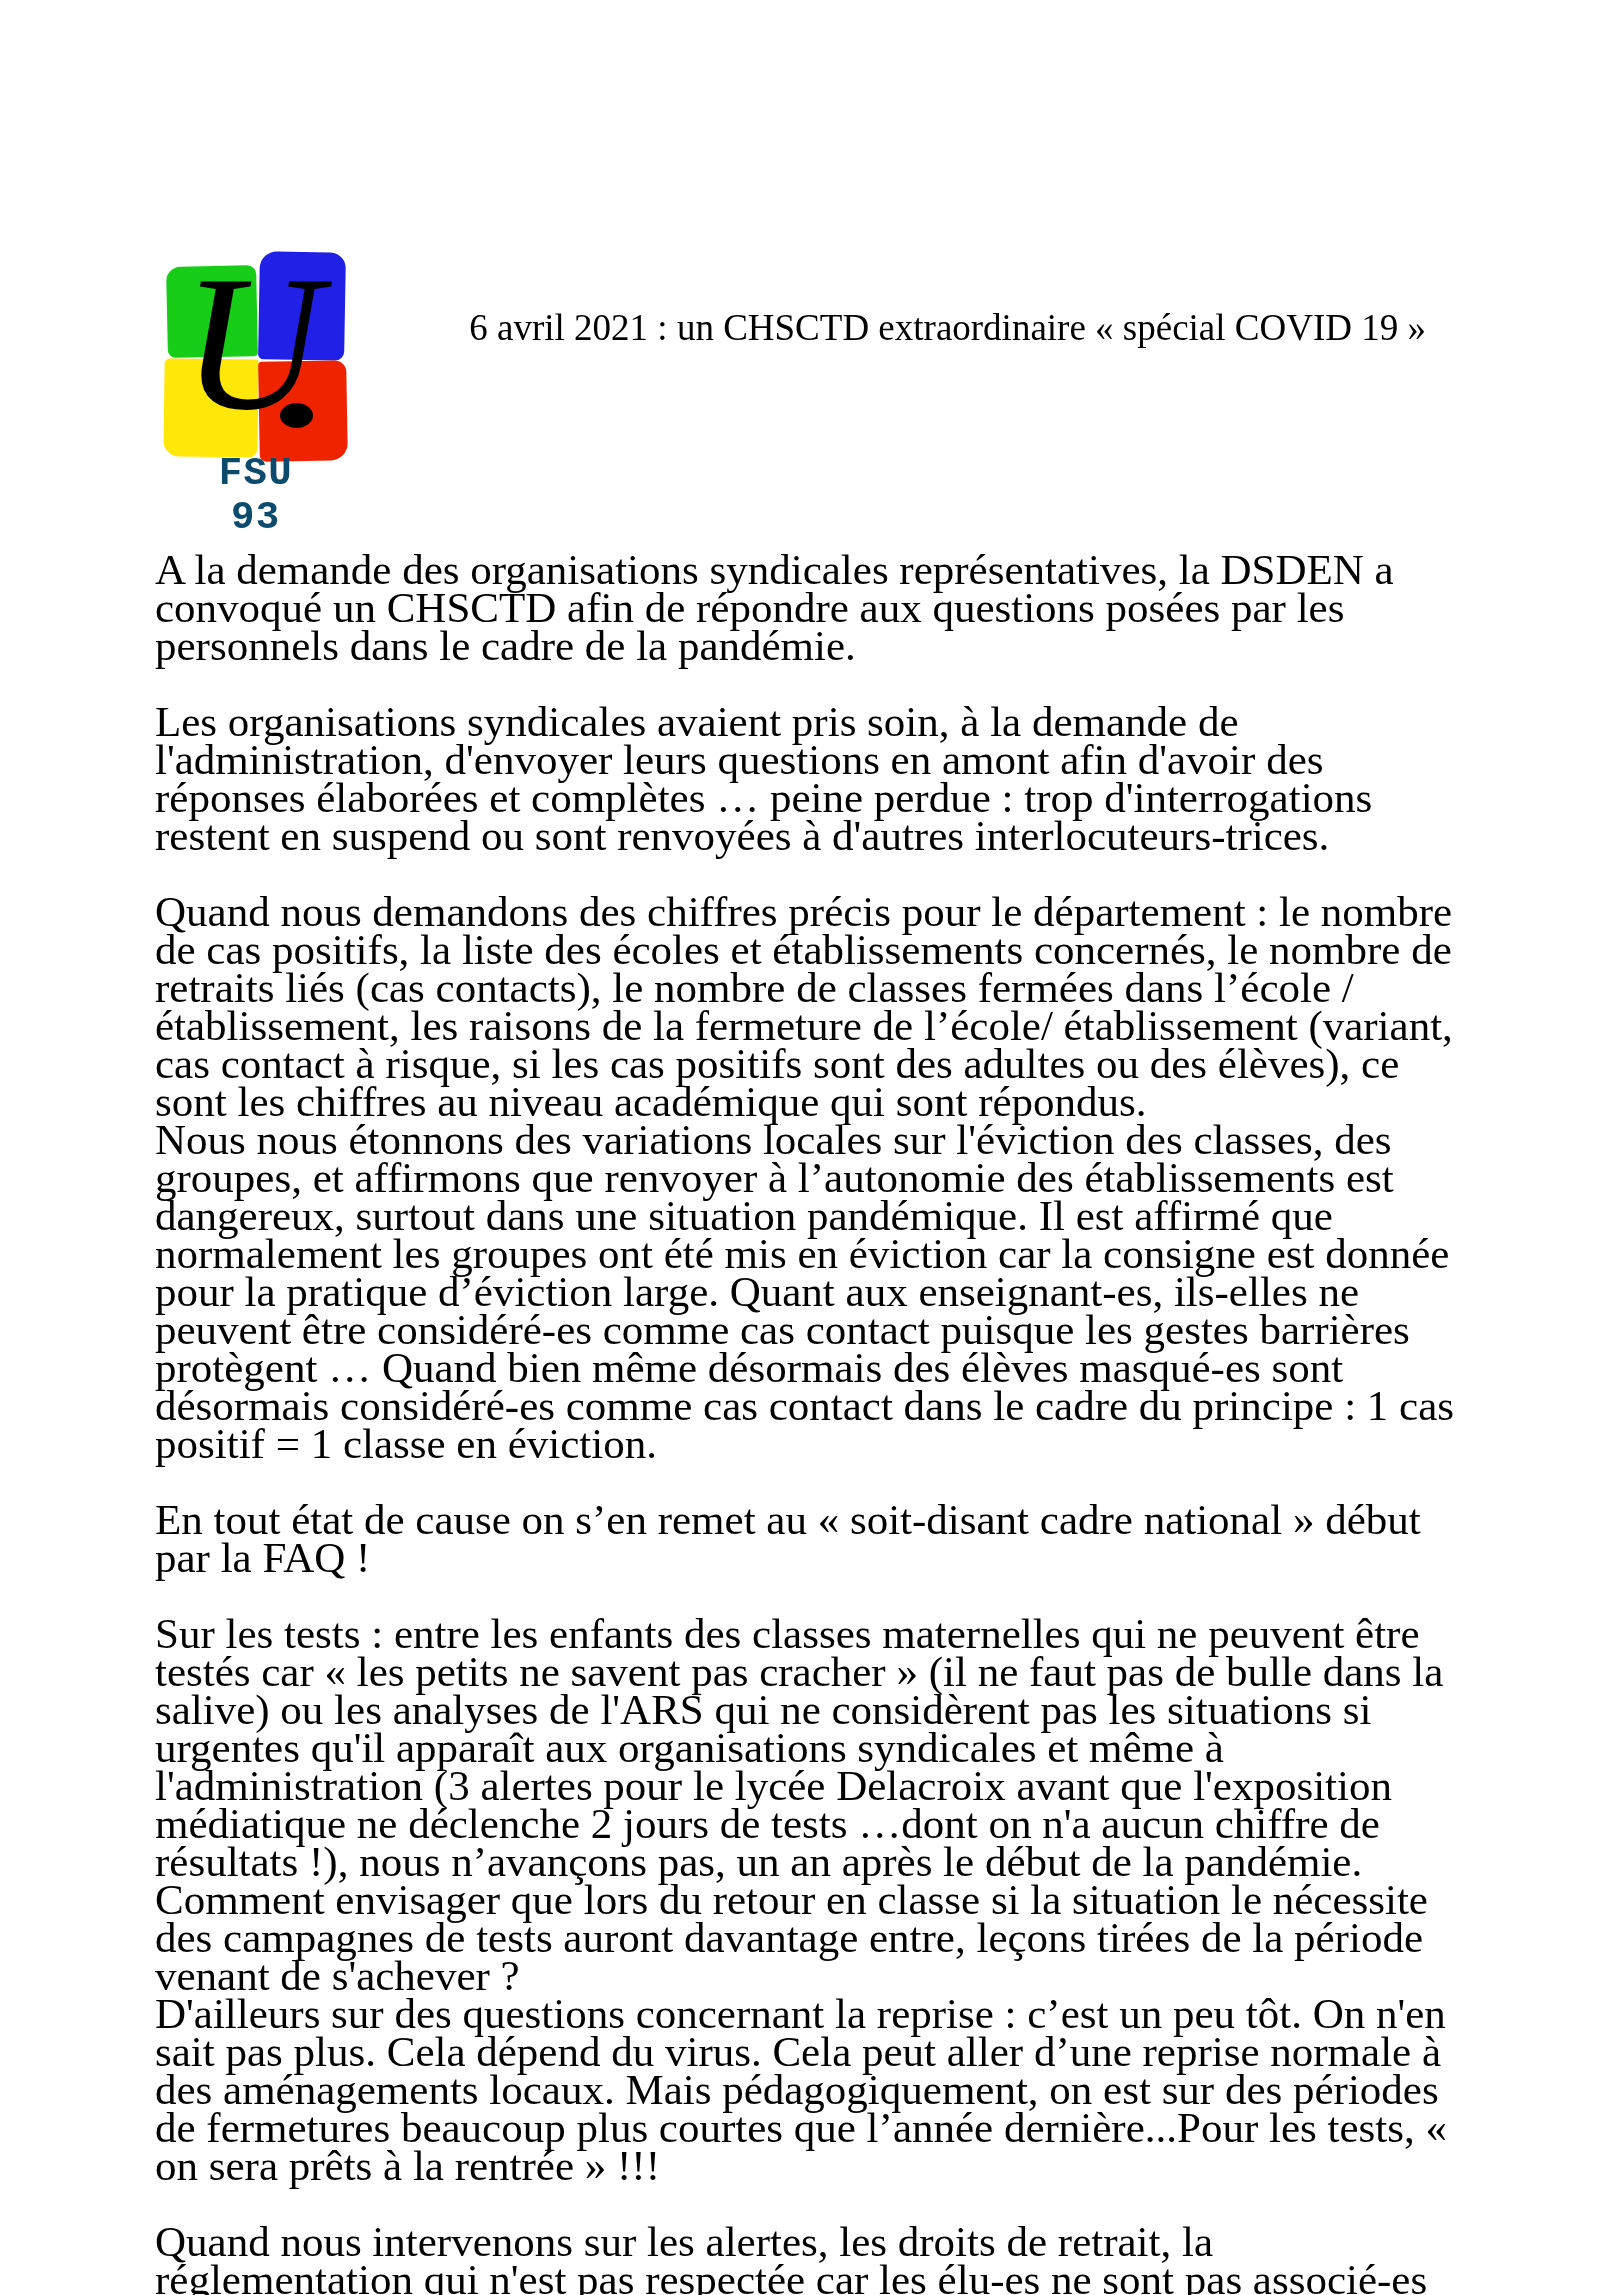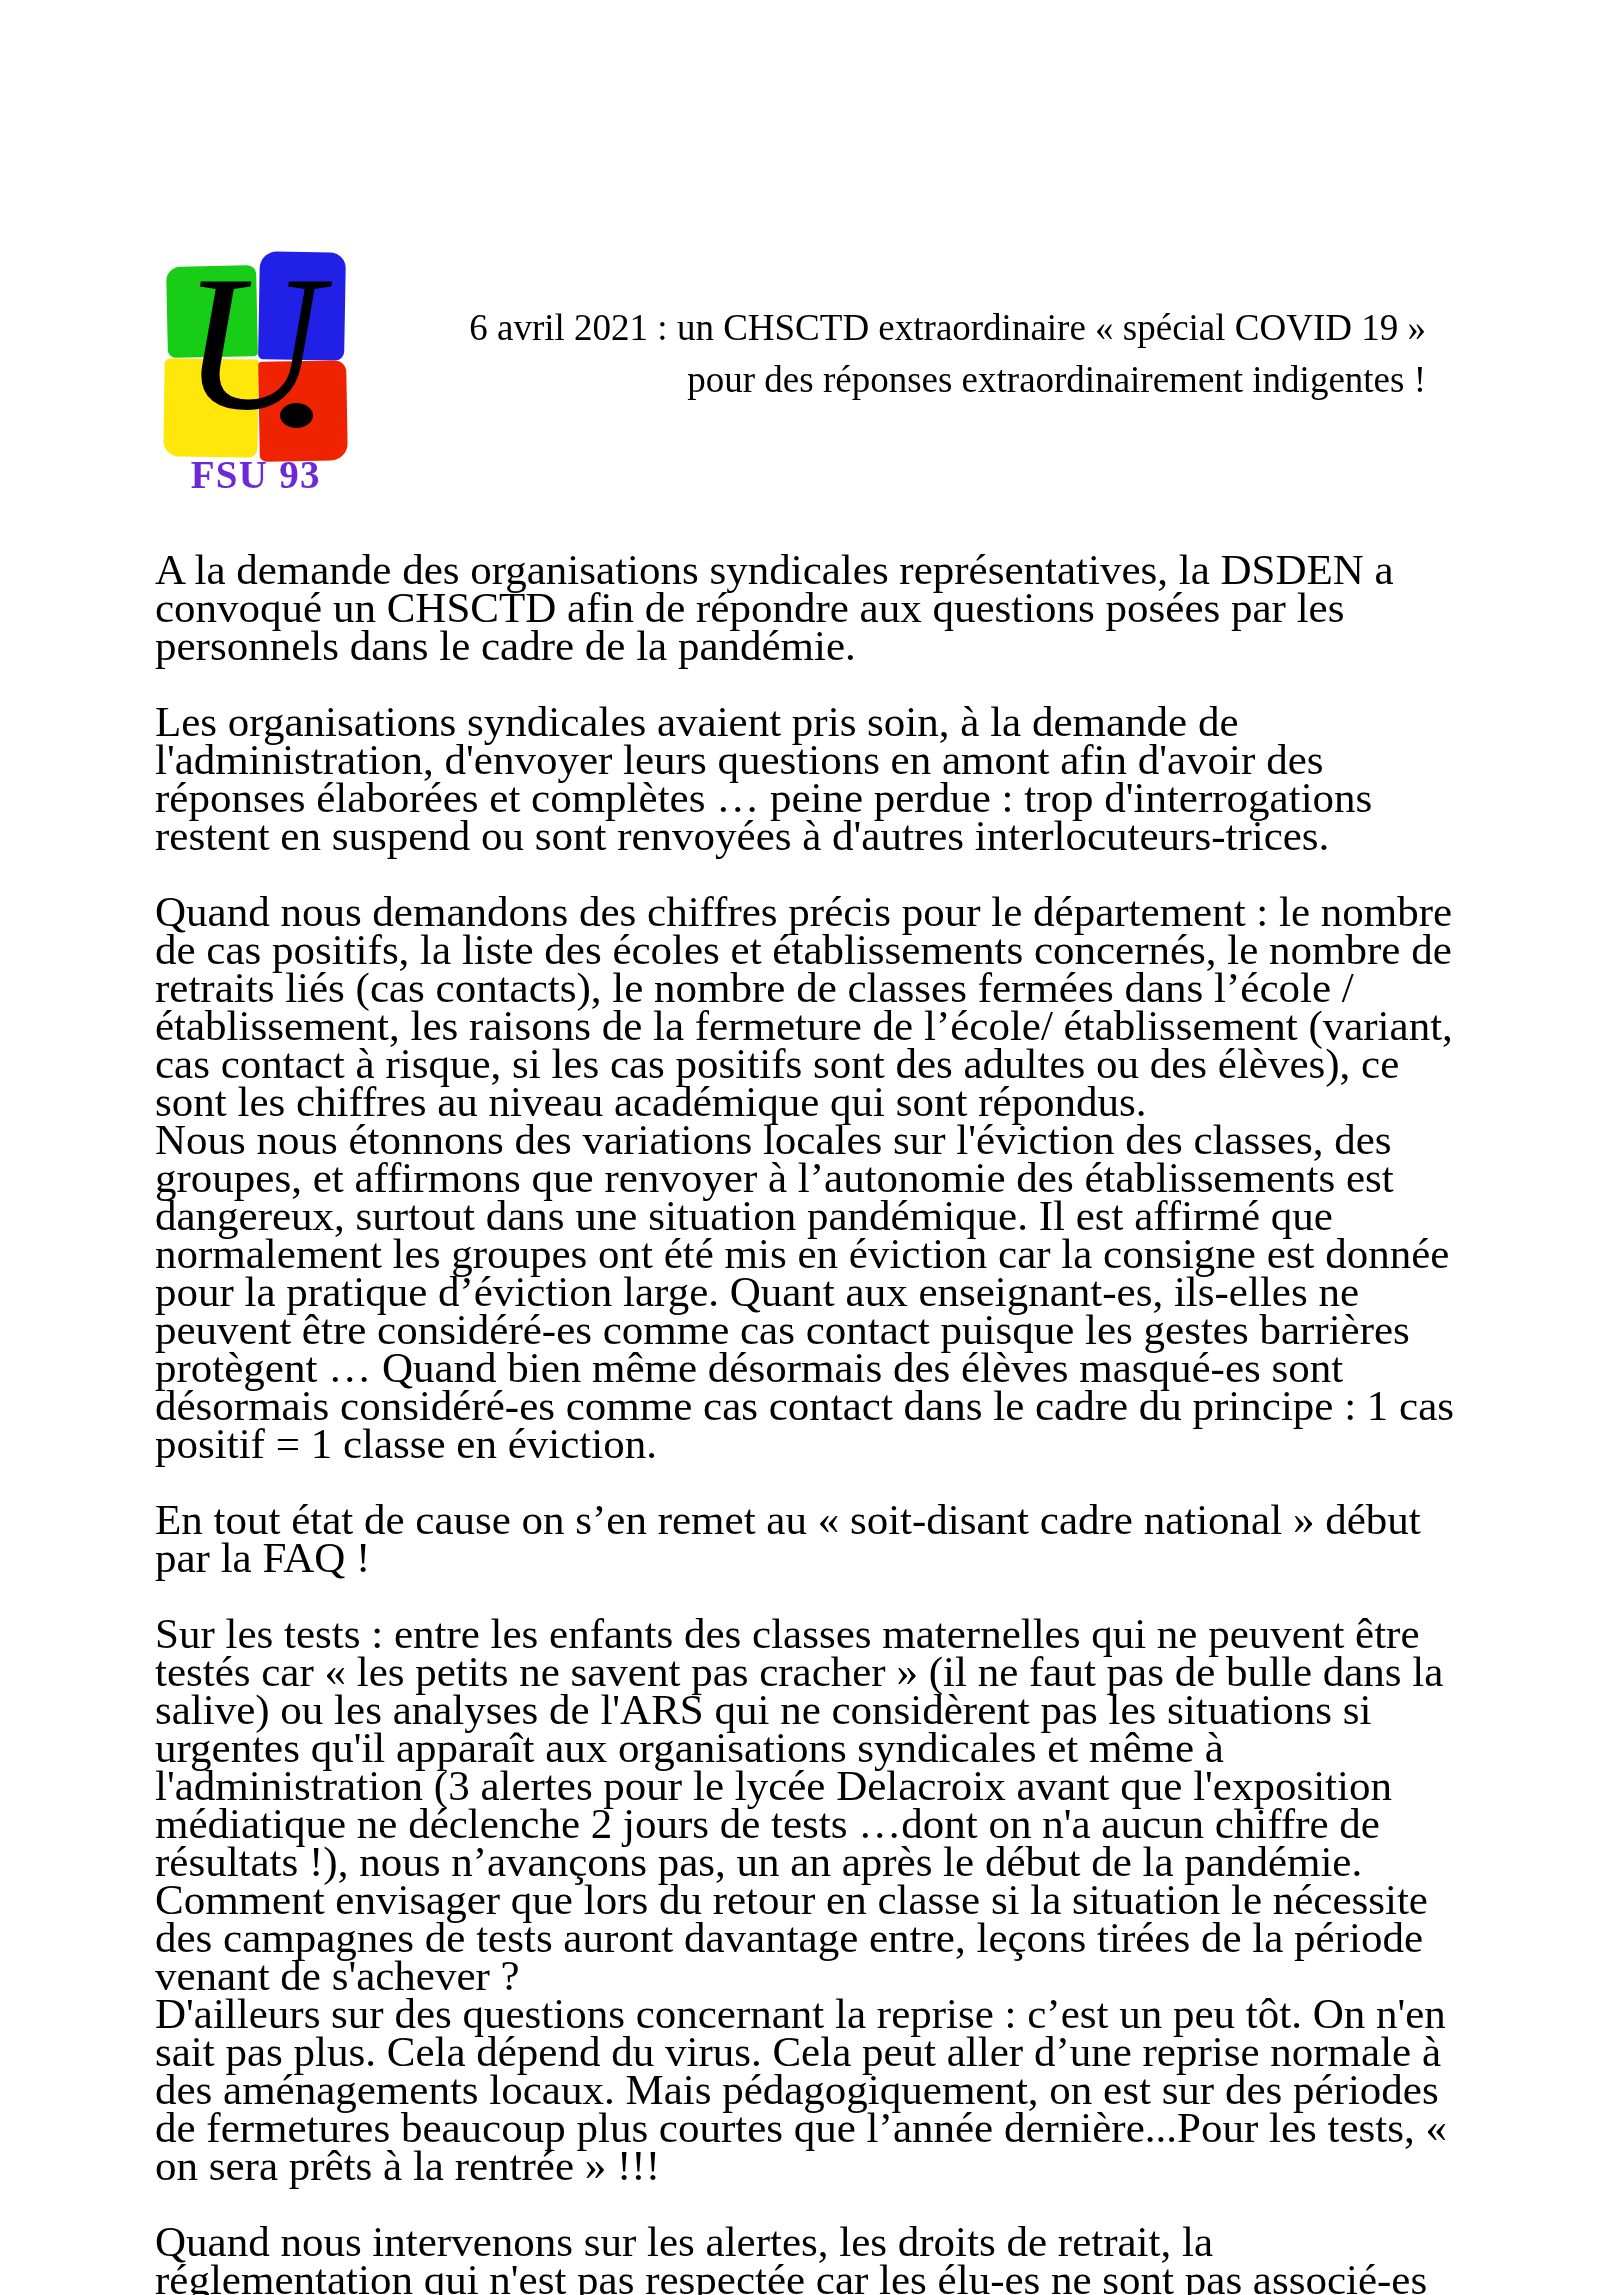--- a/index.html
+++ b/index.html
@@ -16,22 +16,22 @@
   .blob.blue  {left:95px;top:0px;   width:86px;height:108px;background:#2020e6;border-radius:17px 15.7px 9.2px 5.2px;  transform:rotate(1deg);}
   .blob.yellow{left:0px;  top:107px; width:94px;height:98px;background:#ffe70a;border-radius:5.2px 2.6px 9.2px 15.7px;   transform:rotate(.8deg);}
   .blob.red   {left:95px;top:109px; width:88px;height:100px;background:#ef2300;border-radius:3.9px 11.8px 17px 6.5px;  transform:rotate(-1deg);}
   .logo-u{
     position:absolute;left:18.3px;top:-5.2px;
     font-style:italic;font-weight:400;font-size:193px;line-height:1;color:#000;
   }
   .logo-dot{position:absolute;left:116px;top:151px;width:33px;height:25px;background:#000;border-radius:50%;}
   .logo-caption{
     position:absolute;left:18.3px;top:200px;width:147px;text-align:center;
-    font-family:Liberation Serif, serif;font-weight:bold;
-    font-size:39px;letter-spacing:1.3px;color:#6d28d9;
+    font-family:Liberation Mono, monospace;font-weight:bold;
+    font-size:39px;letter-spacing:1.3px;color:#0c4a6e;
   }
 
   
   .title{
     position:absolute;left:353px;top:302px;width:1073px;
     text-align:right;font-size:37px;line-height:52px;color:#000;
   }
 
   
   .body-text{
@@ -52,21 +52,20 @@
     <div class="blob blue"></div>
     <div class="blob yellow"></div>
     <div class="blob red"></div>
     <span class="logo-u">U</span>
     <span class="logo-dot"></span>
     <div class="logo-caption">FSU 93</div>
   </div>
 
   <div class="title">
     <div class="title-line">6 avril 2021 : un CHSCTD extraordinaire « spécial COVID 19 »</div>
-    <div class="title-line">pour des réponses extraordinairement indigentes !</div>
   </div>
 
   <div class="body-text">
     <p class="sp">A la demande des organisations syndicales représentatives, la DSDEN a convoqué un CHSCTD afin de répondre aux questions posées par les personnels dans le cadre de la pandémie.</p>
     <p class="sp">Les organisations syndicales avaient pris soin, à la demande de l'administration, d'envoyer leurs questions en amont afin d'avoir des réponses élaborées et complètes … peine perdue : trop d'interrogations restent en suspend ou sont renvoyées à d'autres interlocuteurs-trices.</p>
     <p><span>Quand nous demandons des chiffres précis pour le </span><b>départemen</b><span>t : le nombre de cas positifs, la liste des écoles et établissements concernés, le nombre de retraits liés (cas contacts), le nombre de classes fermées dans l’école /établissement, les raisons de la fermeture de l’école/ établissement (variant, cas contact à risque, si les cas positifs sont des adultes ou des élèves), ce sont les chiffres au niveau </span><b>académique</b><span> qui sont répondus.</span></p>
     <p class="sp">Nous nous étonnons des variations locales sur l'éviction des classes, des groupes, et  affirmons que renvoyer à l’autonomie des établissements est dangereux, surtout dans une situation pandémique. Il est affirmé que normalement les groupes ont été mis en éviction car la consigne est donnée pour la pratique d’éviction large. Quant aux enseignant-es, ils-elles ne peuvent être considéré-es comme cas contact puisque les gestes barrières protègent …  Quand bien même désormais des élèves masqué-es sont désormais considéré-es comme cas contact dans le cadre du principe : 1 cas positif = 1 classe en éviction.</p>
     <p class="sp">En tout état de cause on s’en remet au « soit-disant cadre national » début par la FAQ !</p>
     <p>Sur les tests : entre les enfants des classes maternelles qui ne peuvent être testés car « les petits ne savent pas cracher » (il ne faut pas de bulle dans la salive) ou les analyses de l'ARS qui ne considèrent pas les situations si urgentes qu'il apparaît aux organisations syndicales et même à l'administration (3 alertes pour le lycée Delacroix avant que l'exposition médiatique ne déclenche 2 jours de tests …dont on n'a aucun chiffre de résultats !), nous n’avançons pas, un an après le début de la pandémie.</p>
     <p>Comment envisager que lors du retour en classe si la situation le nécessite des campagnes de tests auront davantage entre, leçons tirées de la période venant de s'achever ?</p>

